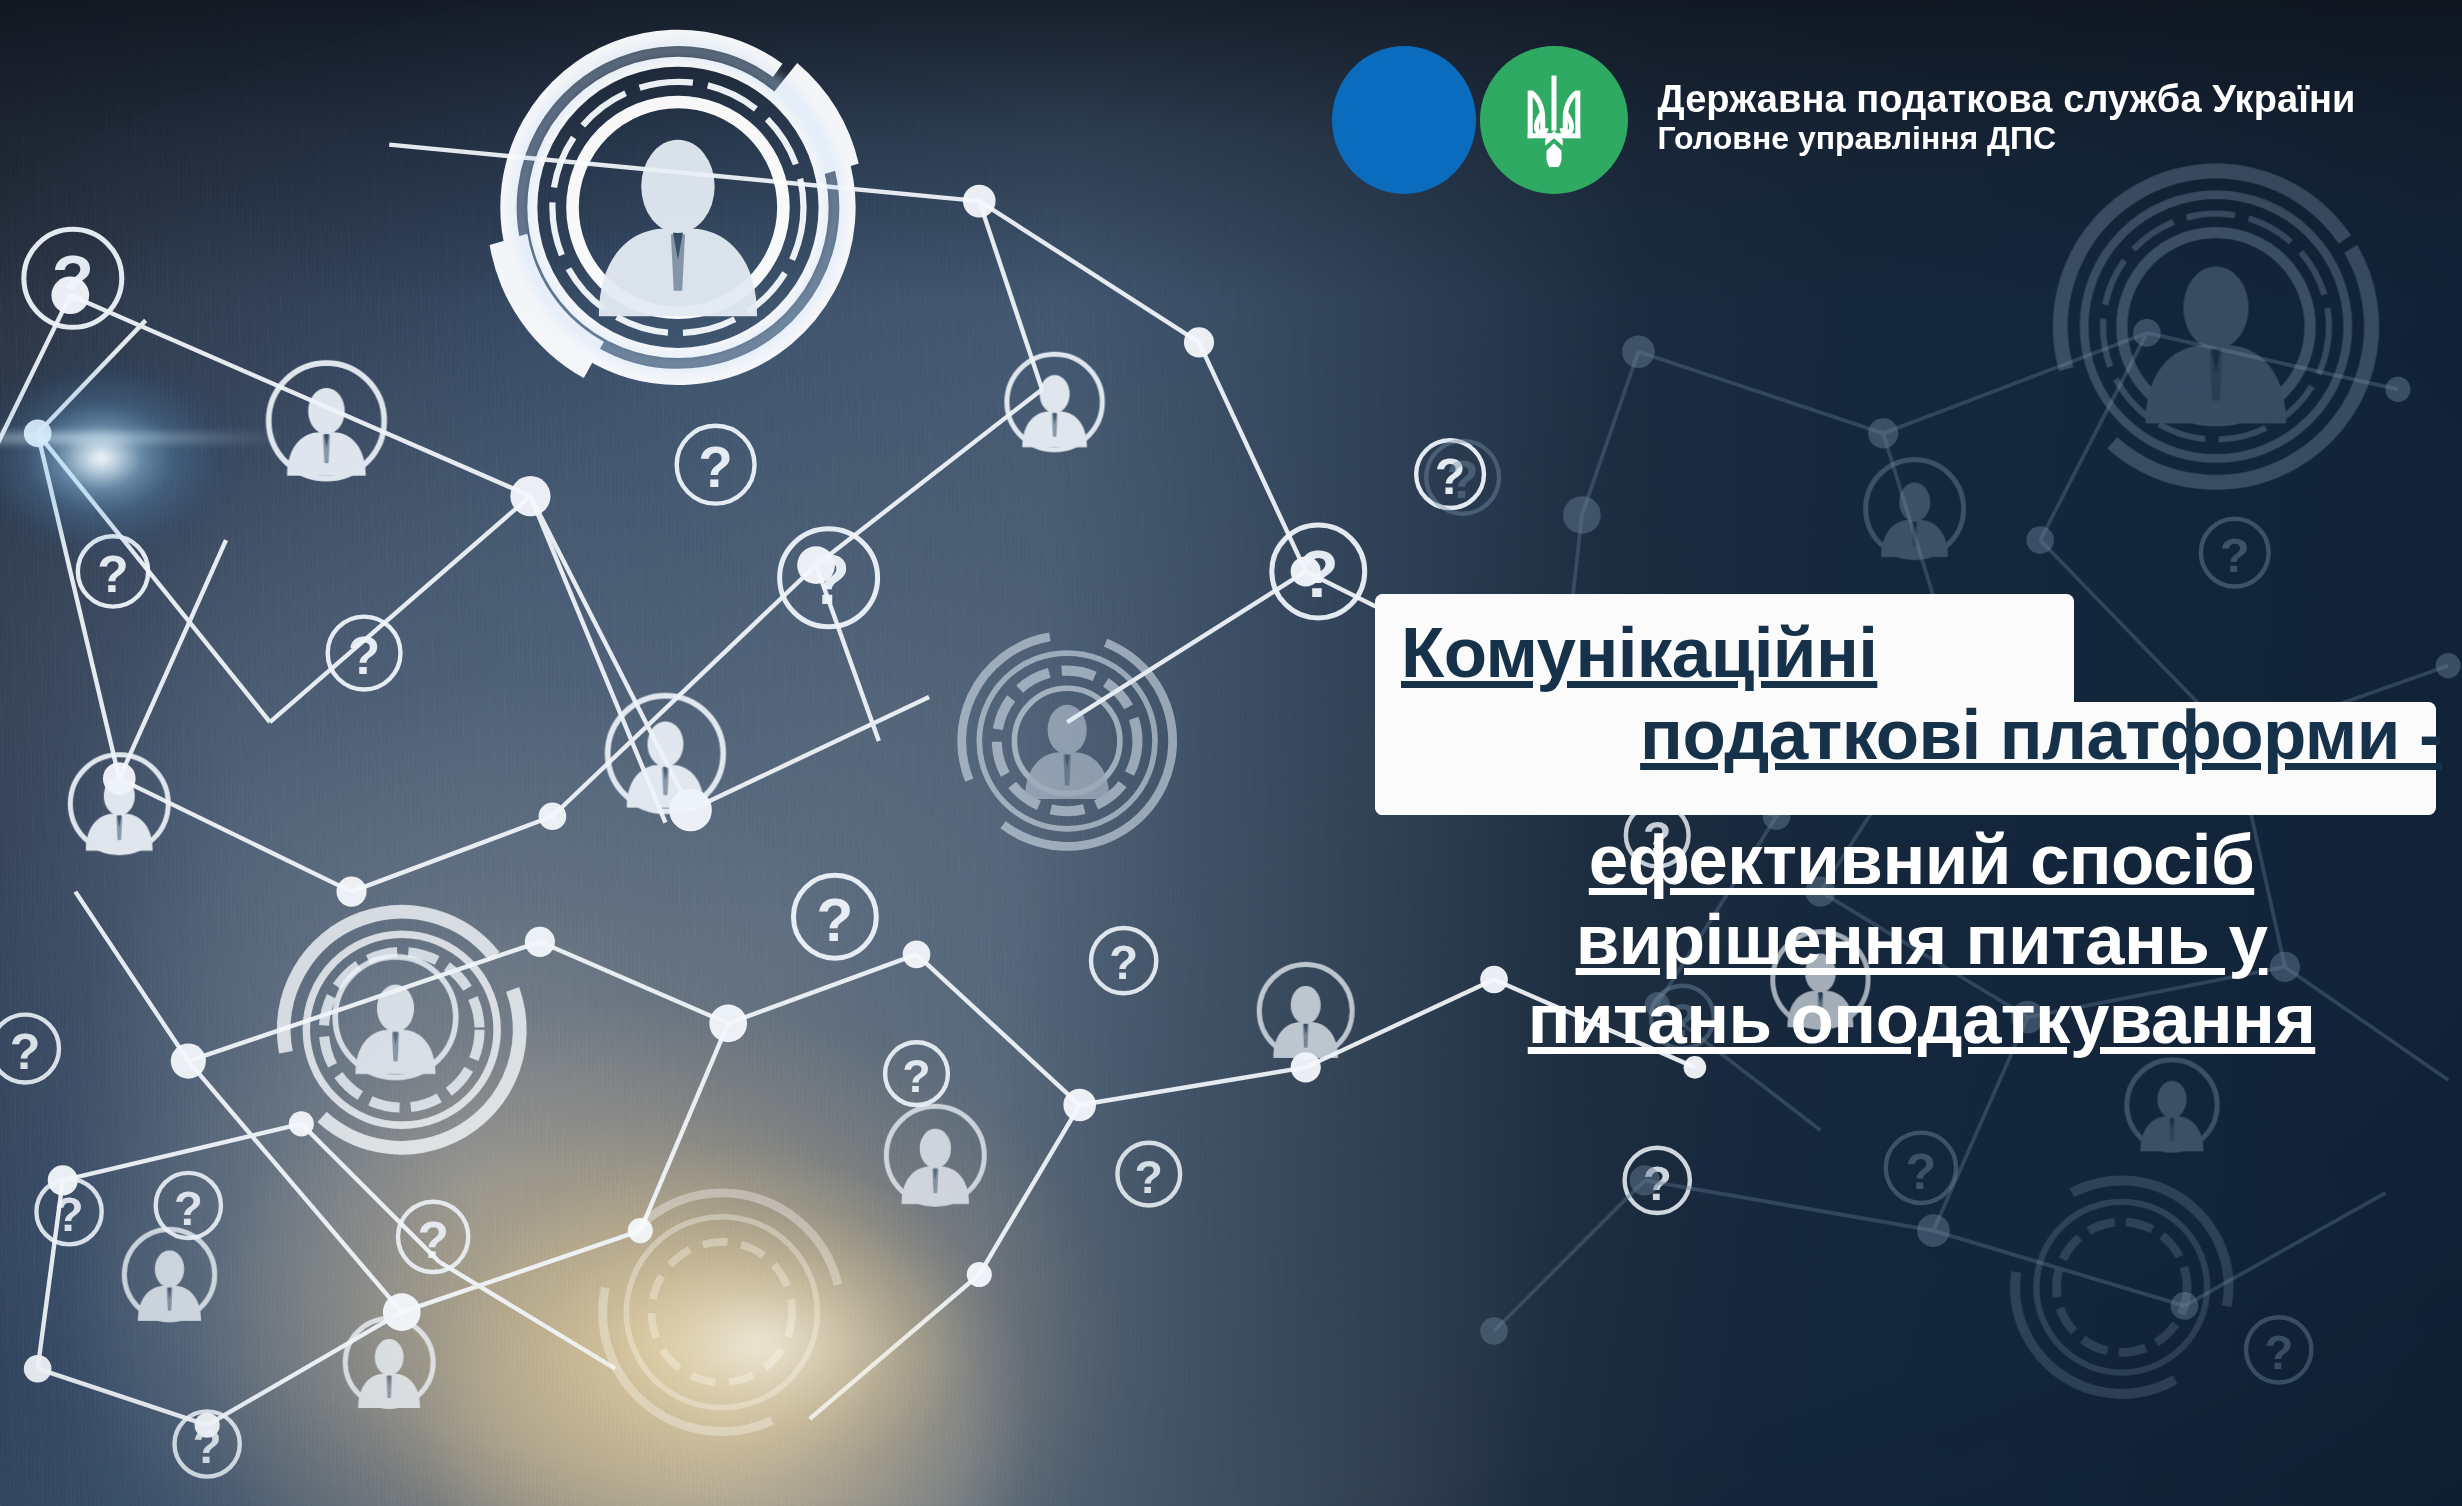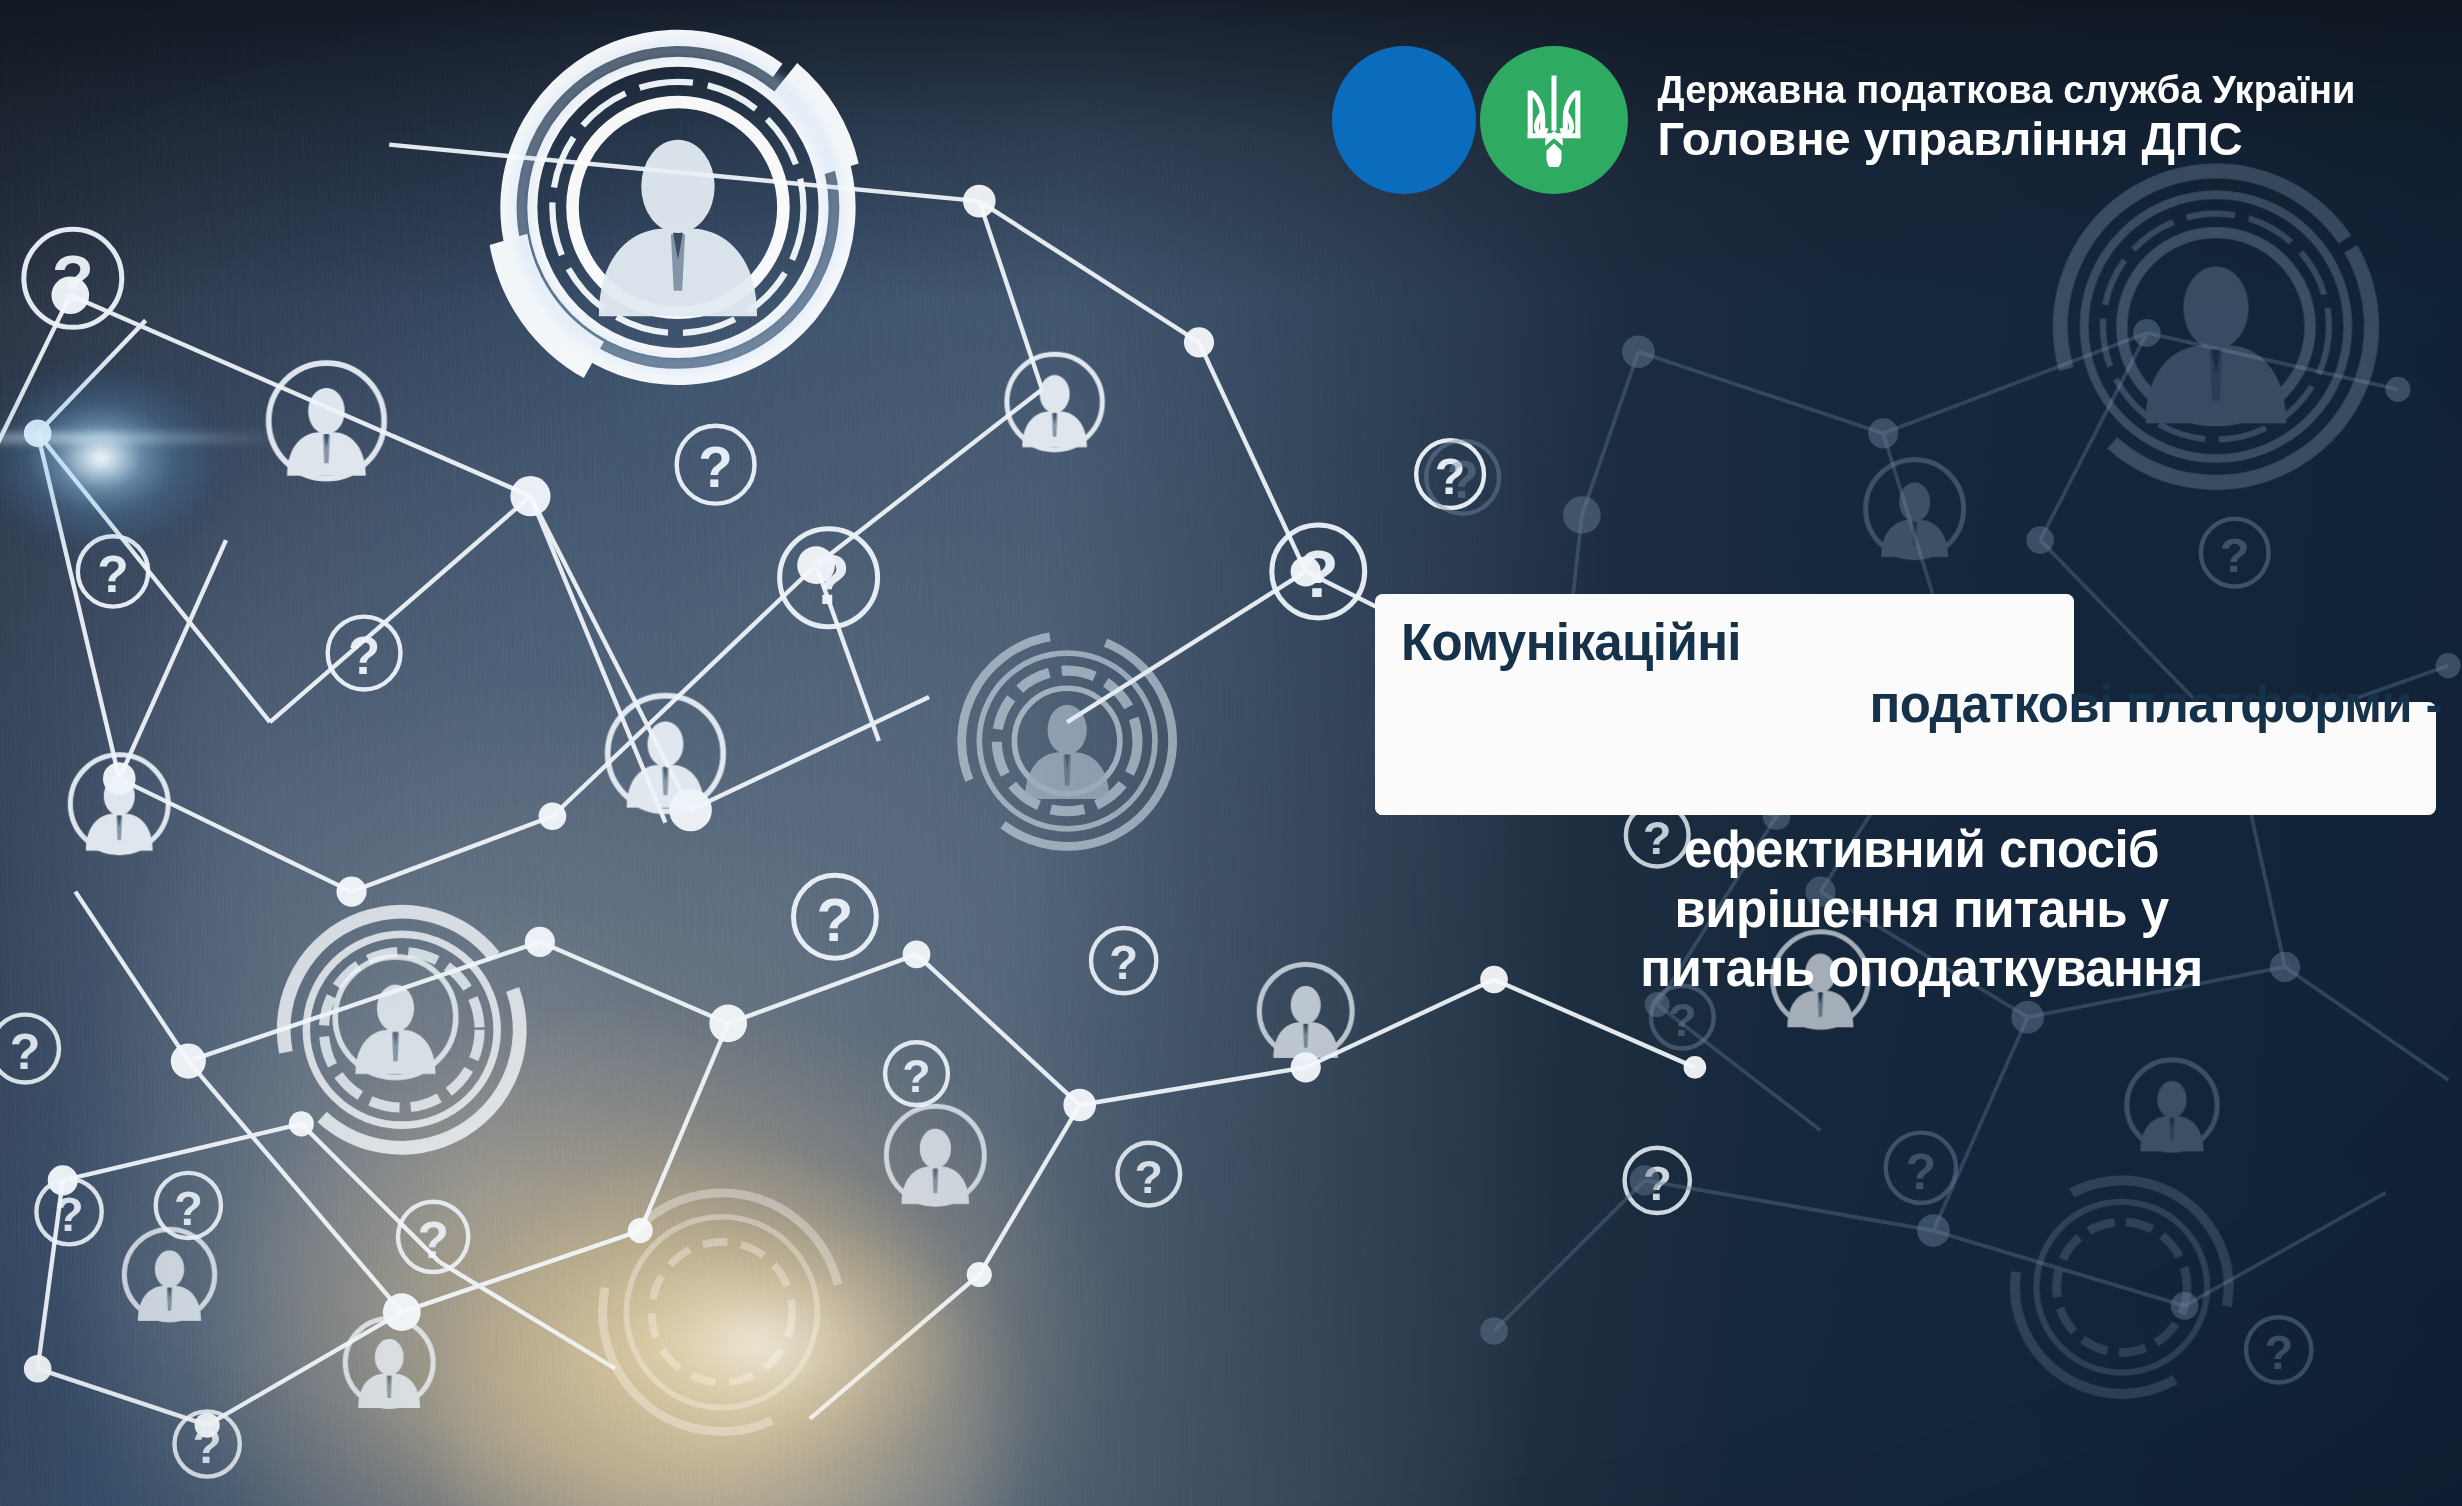--- a/index.html
+++ b/index.html
@@ -143,33 +143,34 @@
   .logo-marks{position:relative;width:333px;height:157px;flex:none;}
   .circ{position:absolute;top:5px;border-radius:50%;}
   .circ-blue{left:0;width:144px;height:148px;background:#0b6cbe;}
   .circ-green{left:148px;width:148px;height:148px;background:#2faa63;
     display:flex;align-items:center;justify-content:center;}
   .trident{width:68px;height:94px;}
   .logo-text{display:flex;flex-direction:column;justify-content:center;
     margin-left:-7.5px;margin-top:-3.8px;}
   .logo-l1{color:#ffffff;font-size:38px;font-weight:700;line-height:1.12;
     letter-spacing:0.1px;white-space:nowrap;}
-  .logo-l2{color:#ffffff;font-size:47px;font-weight:700;line-height:1.16;
+  .logo-l2{color:#ffffff;font-size:32px;font-weight:700;line-height:1.16;
     margin-top:0;white-space:nowrap;}
   .logo-l3{color:#ffffff;font-size:36px;font-weight:700;line-height:1.16;
     white-space:nowrap;}
 
   
   .headline{position:absolute;left:1375px;top:594px;width:1067px;}
   .hl-line{
     font-weight:700;
-    font-size:51px;
+    font-size:71px;
     line-height:1.0;
     letter-spacing:-0.6px;
     white-space:nowrap;
+    text-decoration:underline;
   }
   .hl-boxwrap{position:relative;}
   .hl-box{
     position:absolute;background:#fbfbfb;border-radius:7.5px;
   }
   .box1{left:0;top:0;width:699px;height:221px;}
   .box2{left:0;top:108px;width:1061px;height:113px;}
   .hl-dark{position:relative;color:#16314a;}
   .hl-r1{padding:22.6px 0 0 26px;}
   .hl-r2{padding:11.3px 0 0 26px;text-align:right;}

